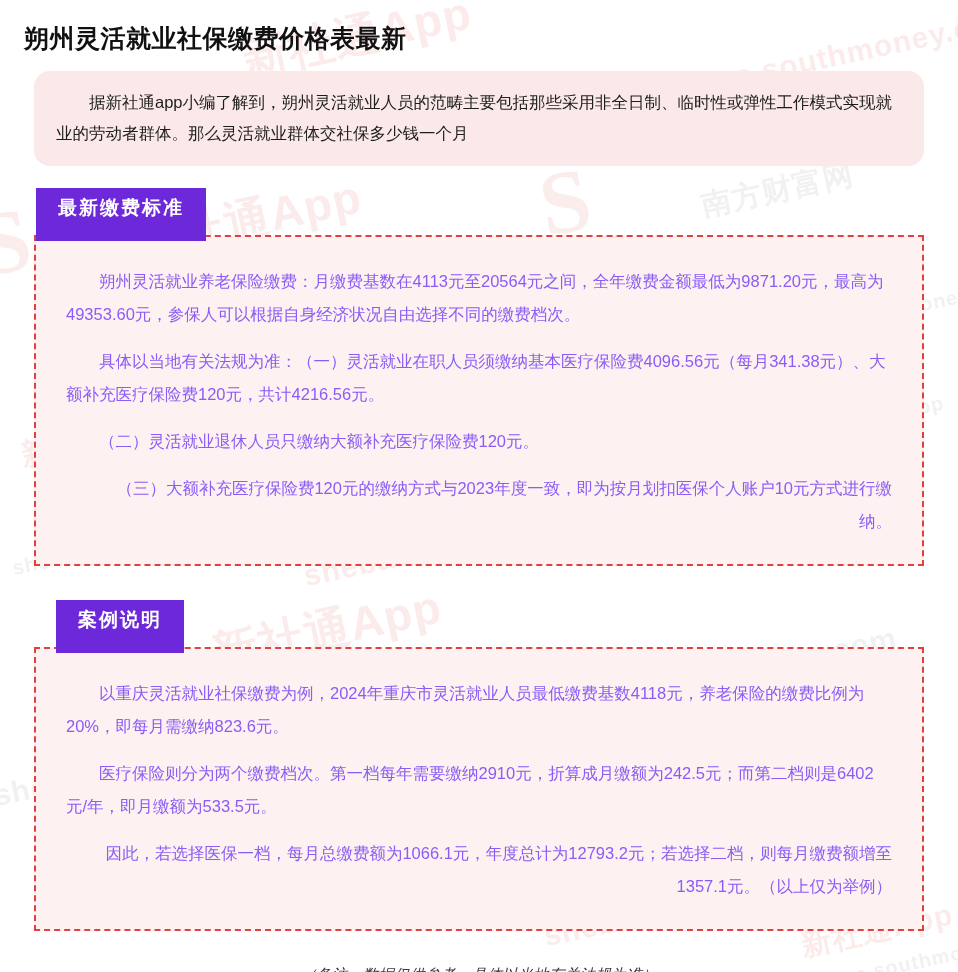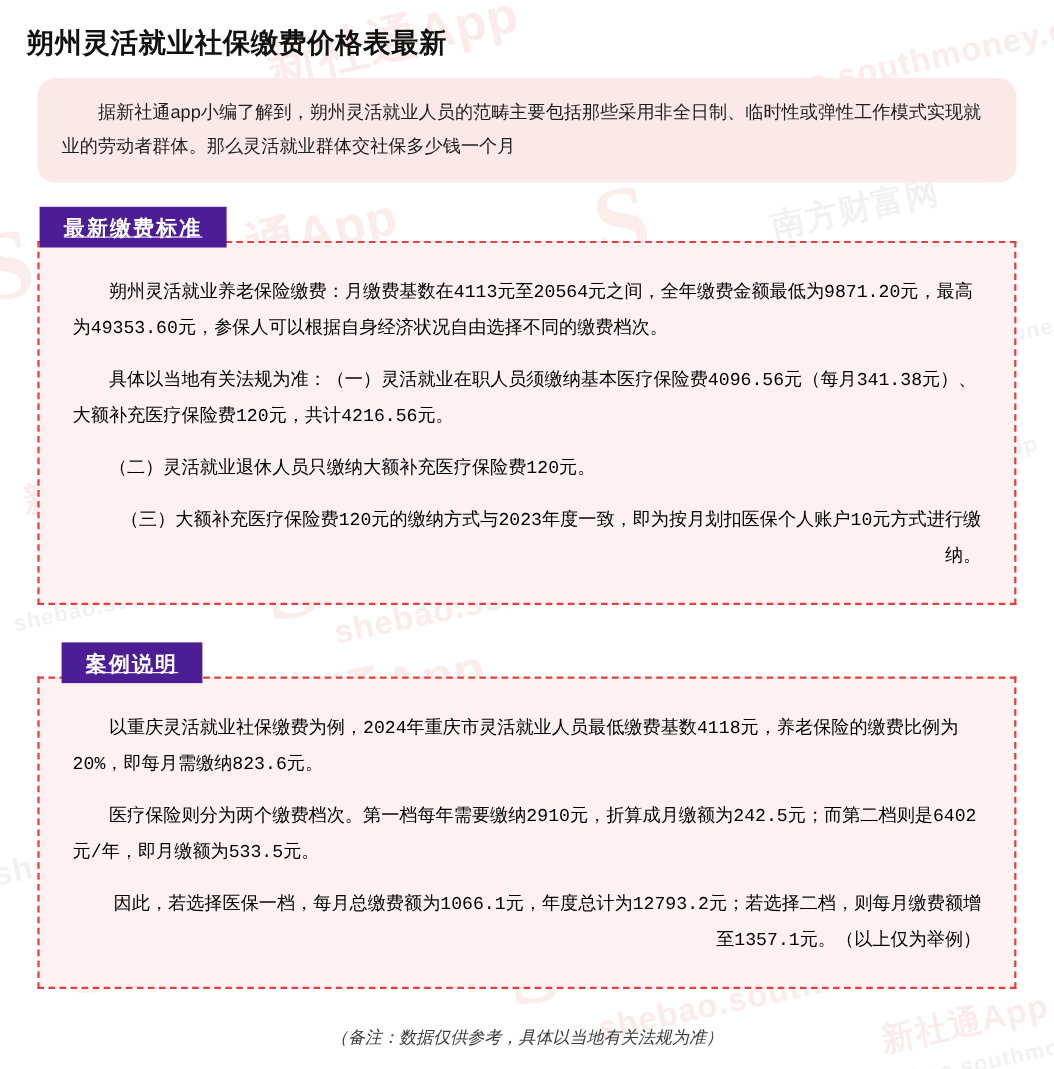--- a/index.html
+++ b/index.html
@@ -71,50 +71,48 @@
     font-size: 16.5px;
     line-height: 1.85;
     color: #1d1d1d;
     text-indent: 2em;
   }
 
   .section { margin: 0 10px 8px; position: relative; }
 
   .section-header {
     display: inline-block;
-    background: #4c1d95;
+    background: #6d28d9;
     color: #ffffff;
     font-size: 19px;
     font-weight: bold;
-    padding: 7px 22px 4px;
+    padding: 7px 22px 20px;
     letter-spacing: 2px;
     position: relative;
     z-index: 3;
     margin-left: 2px;
-    text-decoration: underline;
   }
   .section-header.indent { margin-left: 22px; }
 
   .section-body {
     border: 2px dashed #e2403f;
     background: #fdf1f1;
     margin-top: -6px;
     padding: 28px 30px 26px;
     position: relative;
     z-index: 1;
   }
   .section-body.tall { min-height: 300px; }
 
   .para {
     font-size: 16.5px;
     line-height: 2.0;
-    color: #000000;
+    color: #8b5cf6;
     text-indent: 2em;
     margin: 0 0 14px;
-    font-family: Liberation Mono, monospace;
   }
   .para:last-child { margin-bottom: 0; text-align: right; }
 
   .spacer-1 { height: 26px; }
 
   .footnote {
     text-align: center;
     font-size: 15.5px;
     color: #3a3a3a;
     padding-top: 26px;

